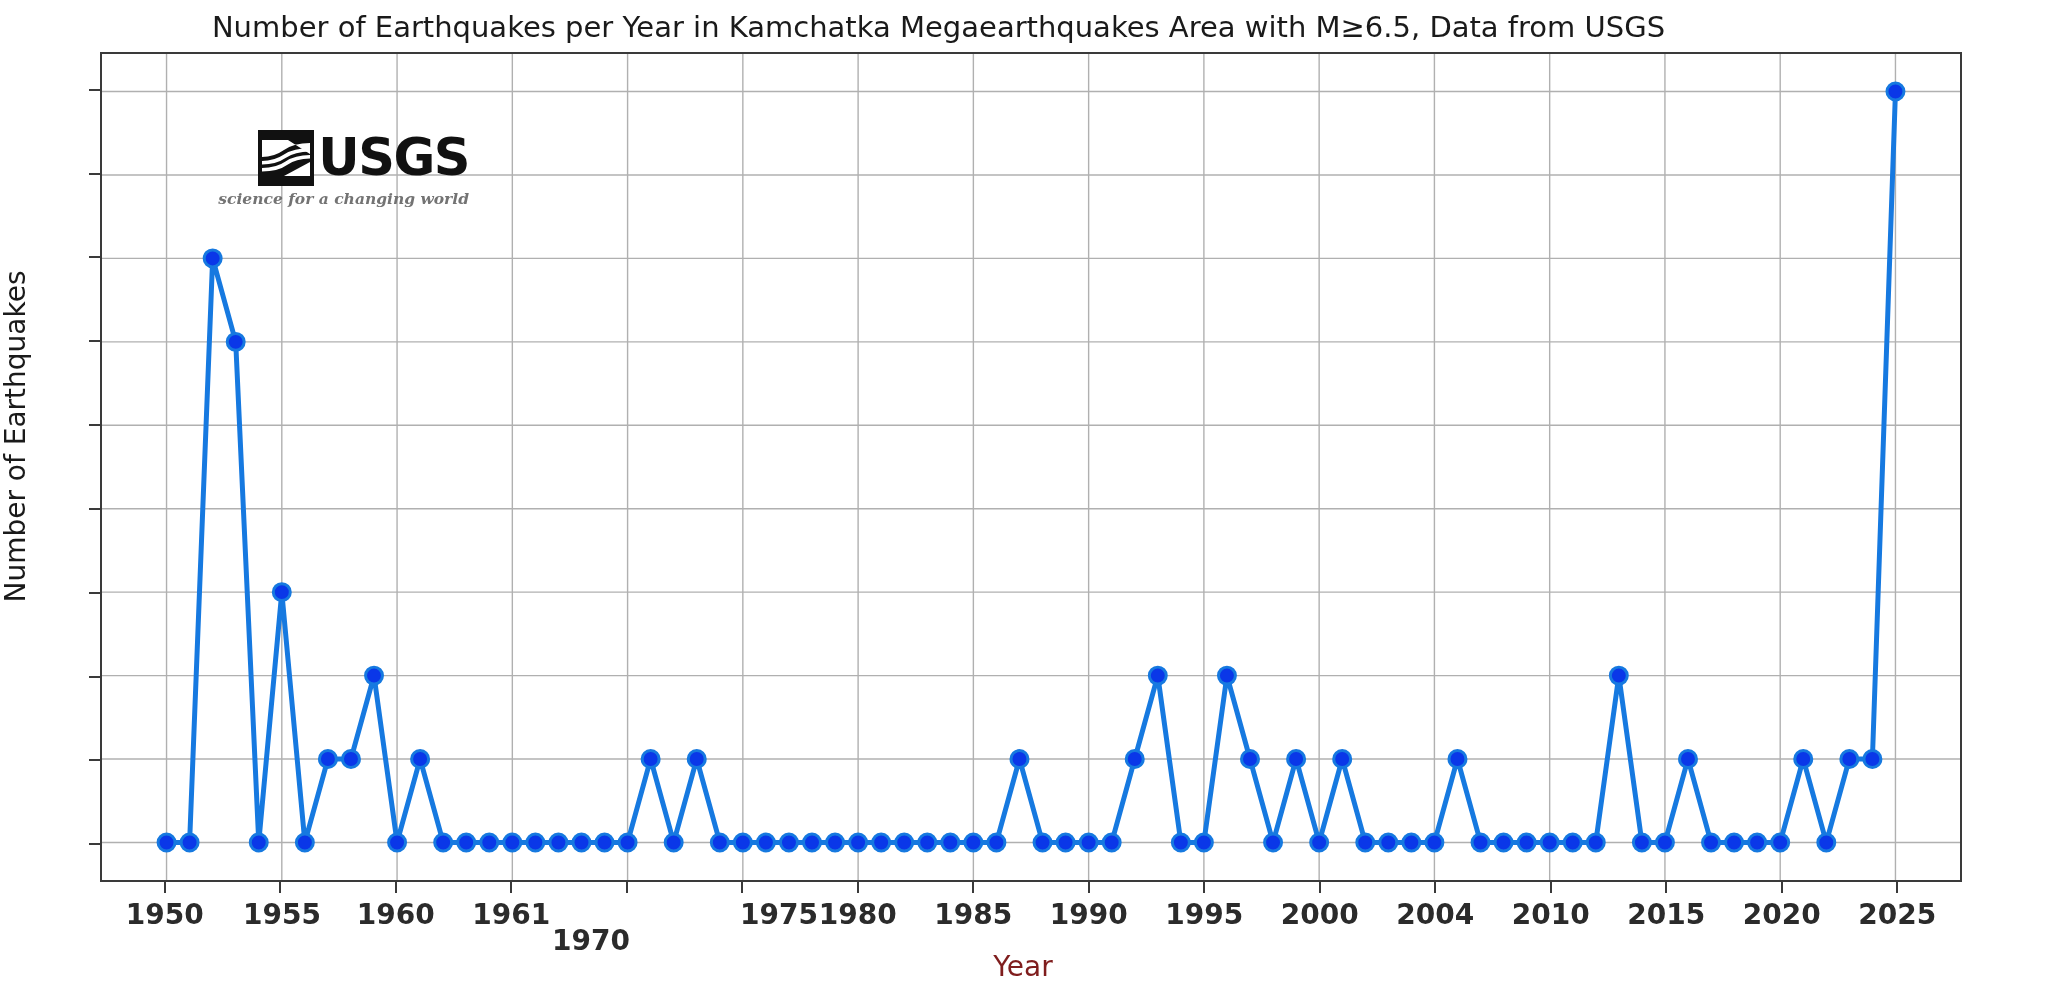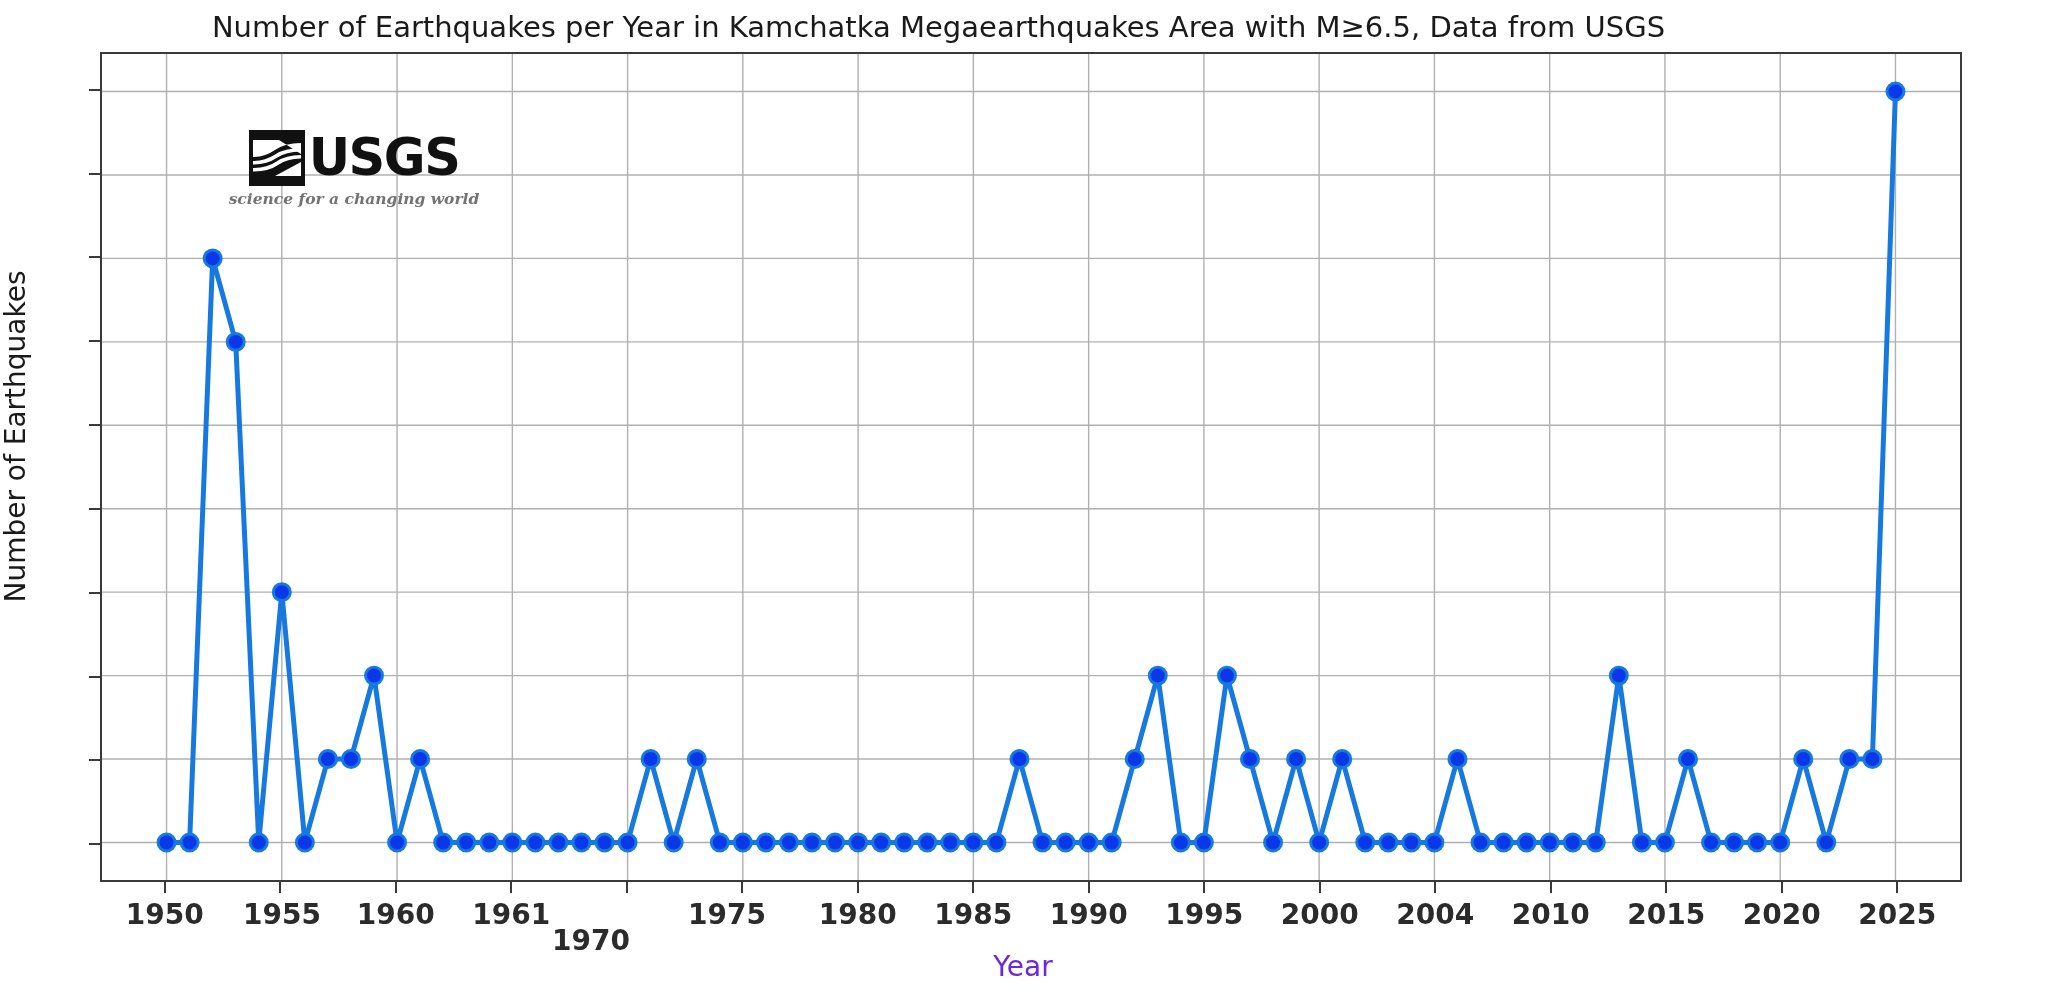--- a/index.html
+++ b/index.html
@@ -59,28 +59,28 @@
     font-size:28px;font-weight:700;color:#2b2b2b;
     transform:translateX(-50%);
     white-space:nowrap;
   }
   .xtick-mark{
     position:absolute;top:882px;width:2px;height:11px;background:#3a3a3a;
     transform:translateX(-50%);
   }
   #xlabel{
     position:absolute;left:0;top:950px;width:2046px;
-    text-align:center;font-size:28px;color:#6d28d9;
+    text-align:center;font-size:28px;color:#7f1d1d;
   }
 
   
   #usgs-logo{
     position:absolute;left:128px;top:76px;
     width:230px;height:78px;
-    display:flex;flex-direction:column;align-items:center;padding-left:9px;
+    display:flex;flex-direction:column;align-items:flex-end;padding-left:9px;
   }
   #usgs-wordmark{display:flex;align-items:center;height:56px;}
   #usgs-mark{
     width:56px;height:56px;background:#111111;
     position:relative;overflow:hidden;margin-right:4px;
   }
   #usgs-mark svg{position:absolute;left:0;top:0;}
   #usgs-text{
     font-family:"DejaVu Sans","Liberation Sans",sans-serif;
     font-size:51px;font-weight:700;color:#111111;
@@ -243,21 +243,21 @@
       <div class="xtick-label" style="left: 164.685px;">1950</div>
       <div class="xtick-mark" style="left: 164.685px;"></div>
       <div class="xtick-label" style="left: 282px;">1955</div>
       <div class="xtick-mark" style="left: 280.194px;"></div>
       <div class="xtick-label" style="left: 395.702px; text-align: center;">1960</div>
       <div class="xtick-mark" style="left: 395.702px;"></div>
       <div class="xtick-label" style="left: 511.211px;">1961</div>
       <div class="xtick-mark" style="left: 511.211px;"></div>
       <div class="xtick-label" style="left: 591px; margin-top: 26px;">1970</div>
       <div class="xtick-mark" style="left: 626.72px;"></div>
-      <div class="xtick-label" style="left: 727px;">1975</div>
+      <div class="xtick-label" style="left: 779px;">1975</div>
       <div class="xtick-mark" style="left: 742.228px;"></div>
       <div class="xtick-label" style="left: 857.737px;">1980</div>
       <div class="xtick-mark" style="left: 857.737px;"></div>
       <div class="xtick-label" style="left: 973.246px;">1985</div>
       <div class="xtick-mark" style="left: 973.246px;"></div>
       <div class="xtick-label" style="left: 1088.75px;">1990</div>
       <div class="xtick-mark" style="left: 1088.75px;"></div>
       <div class="xtick-label" style="left: 1204.26px;">1995</div>
       <div class="xtick-mark" style="left: 1204.26px;"></div>
       <div class="xtick-label" style="left: 1319.77px;">2000</div>

